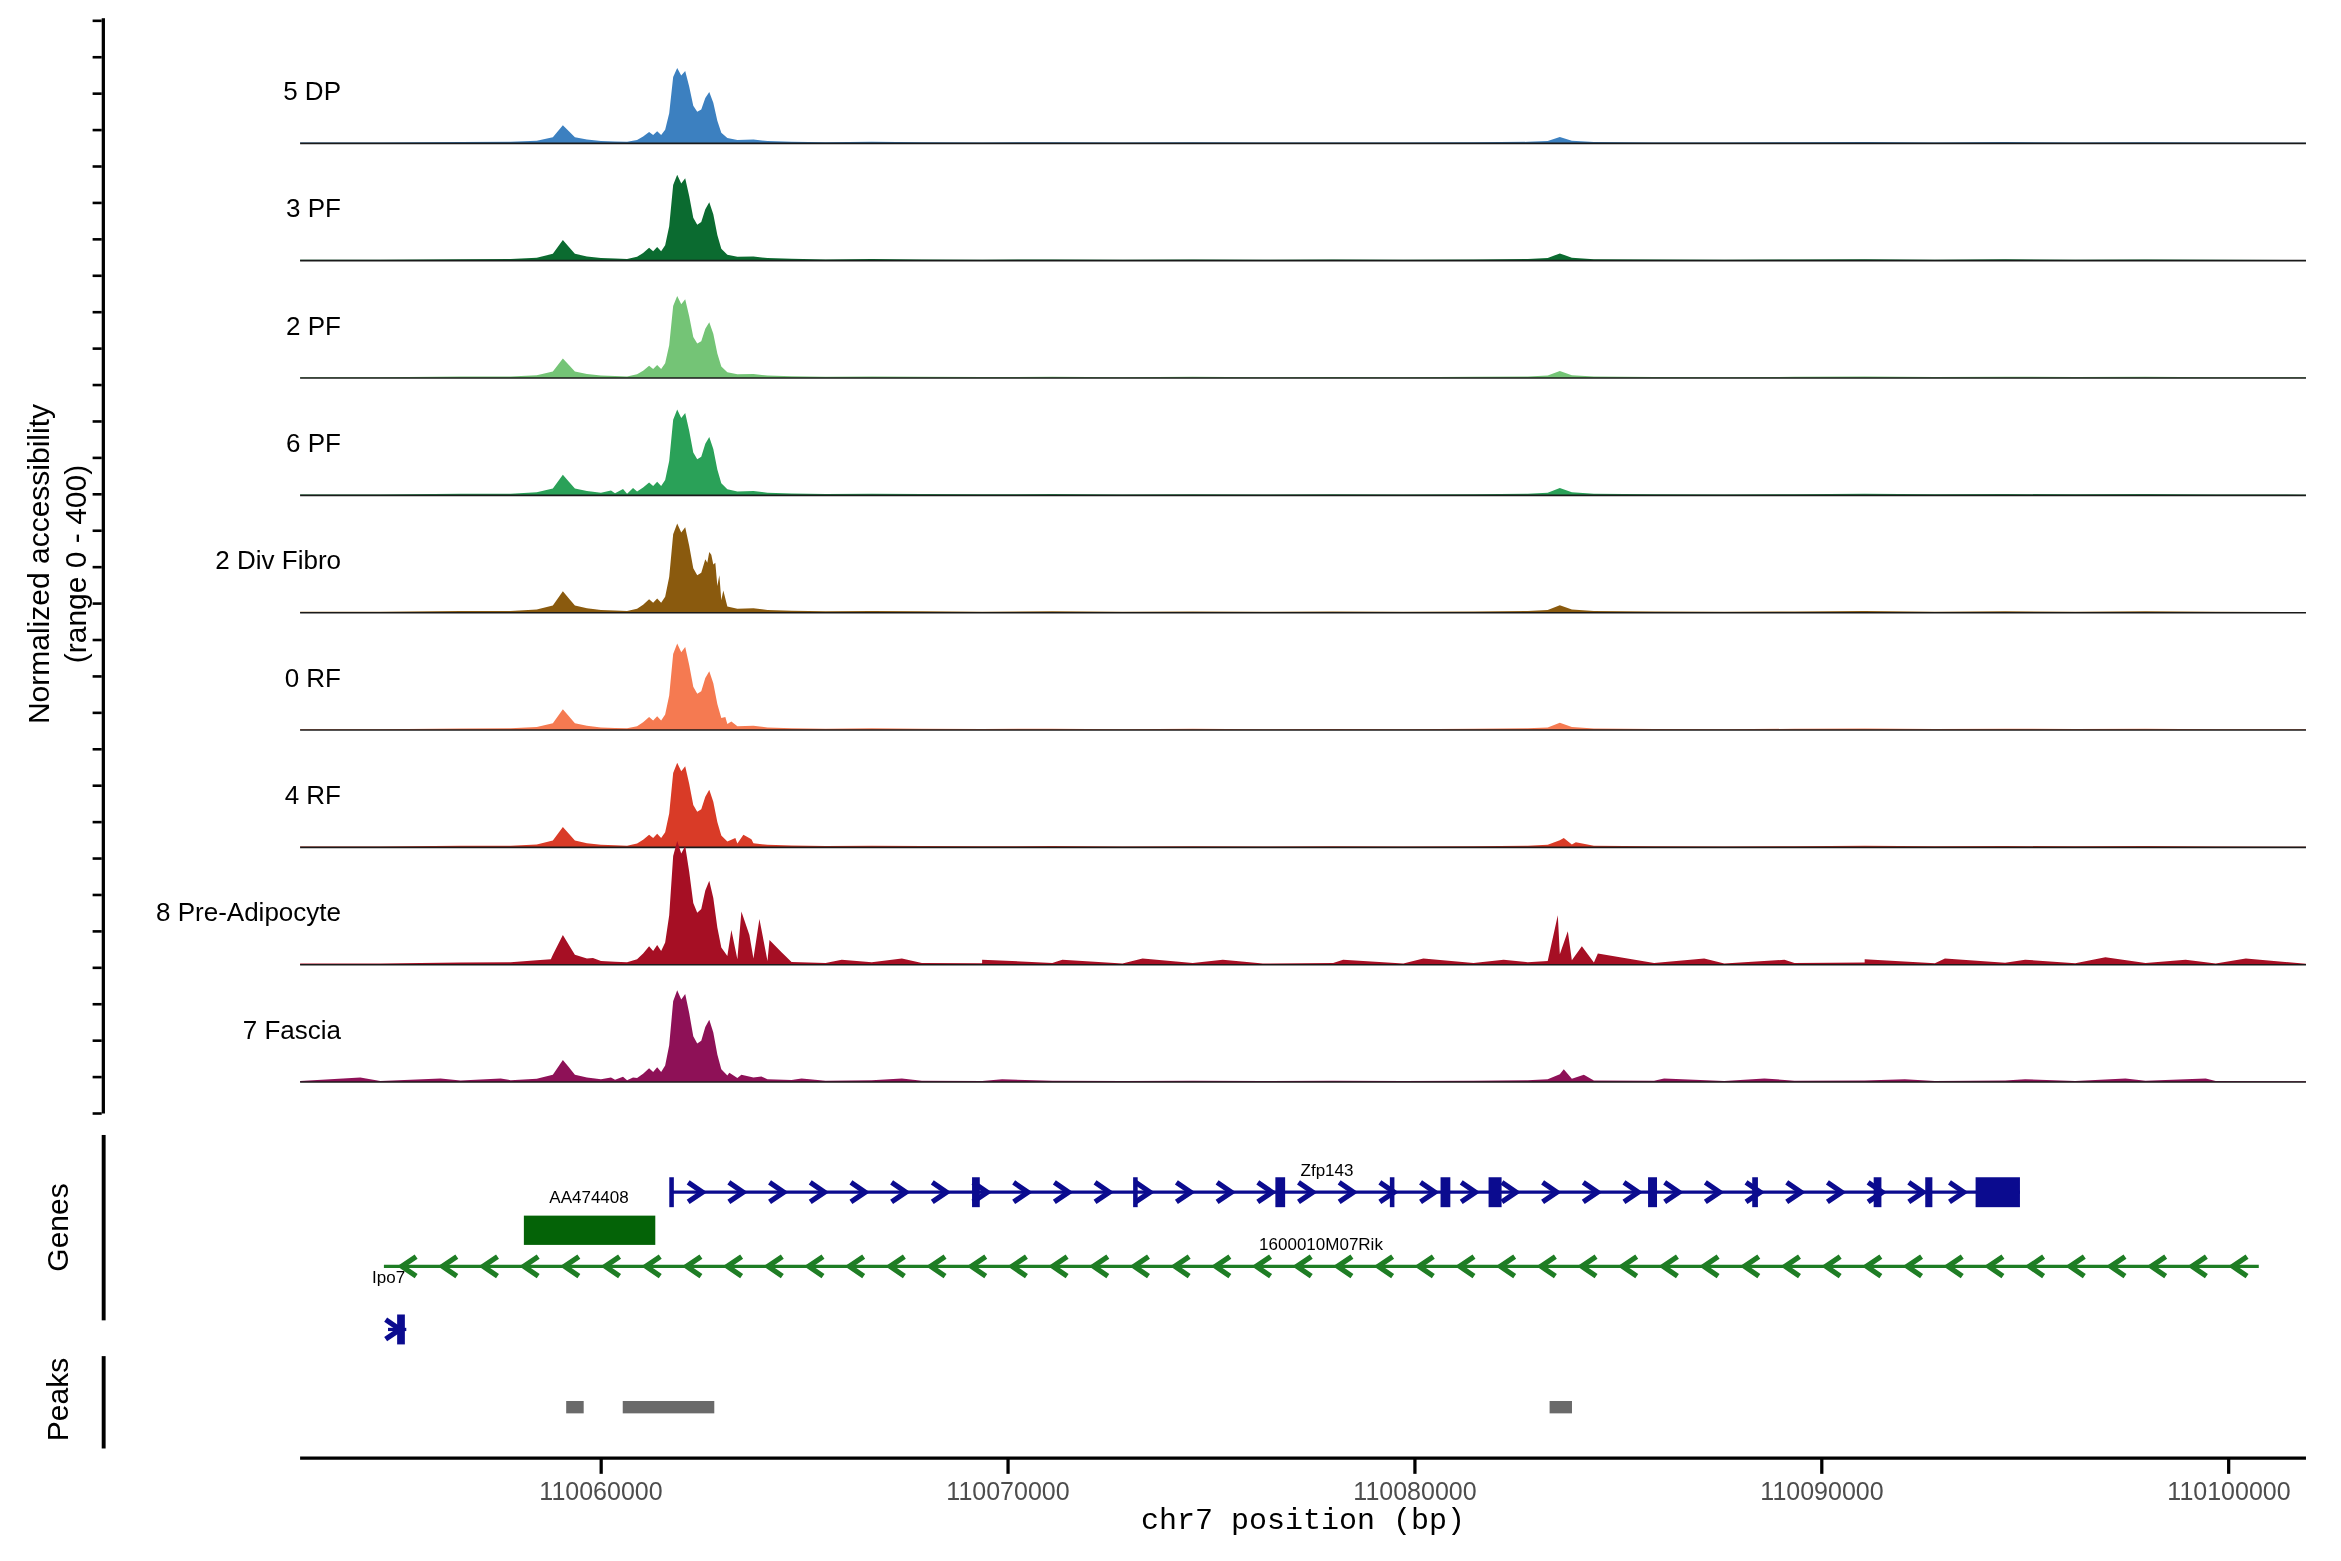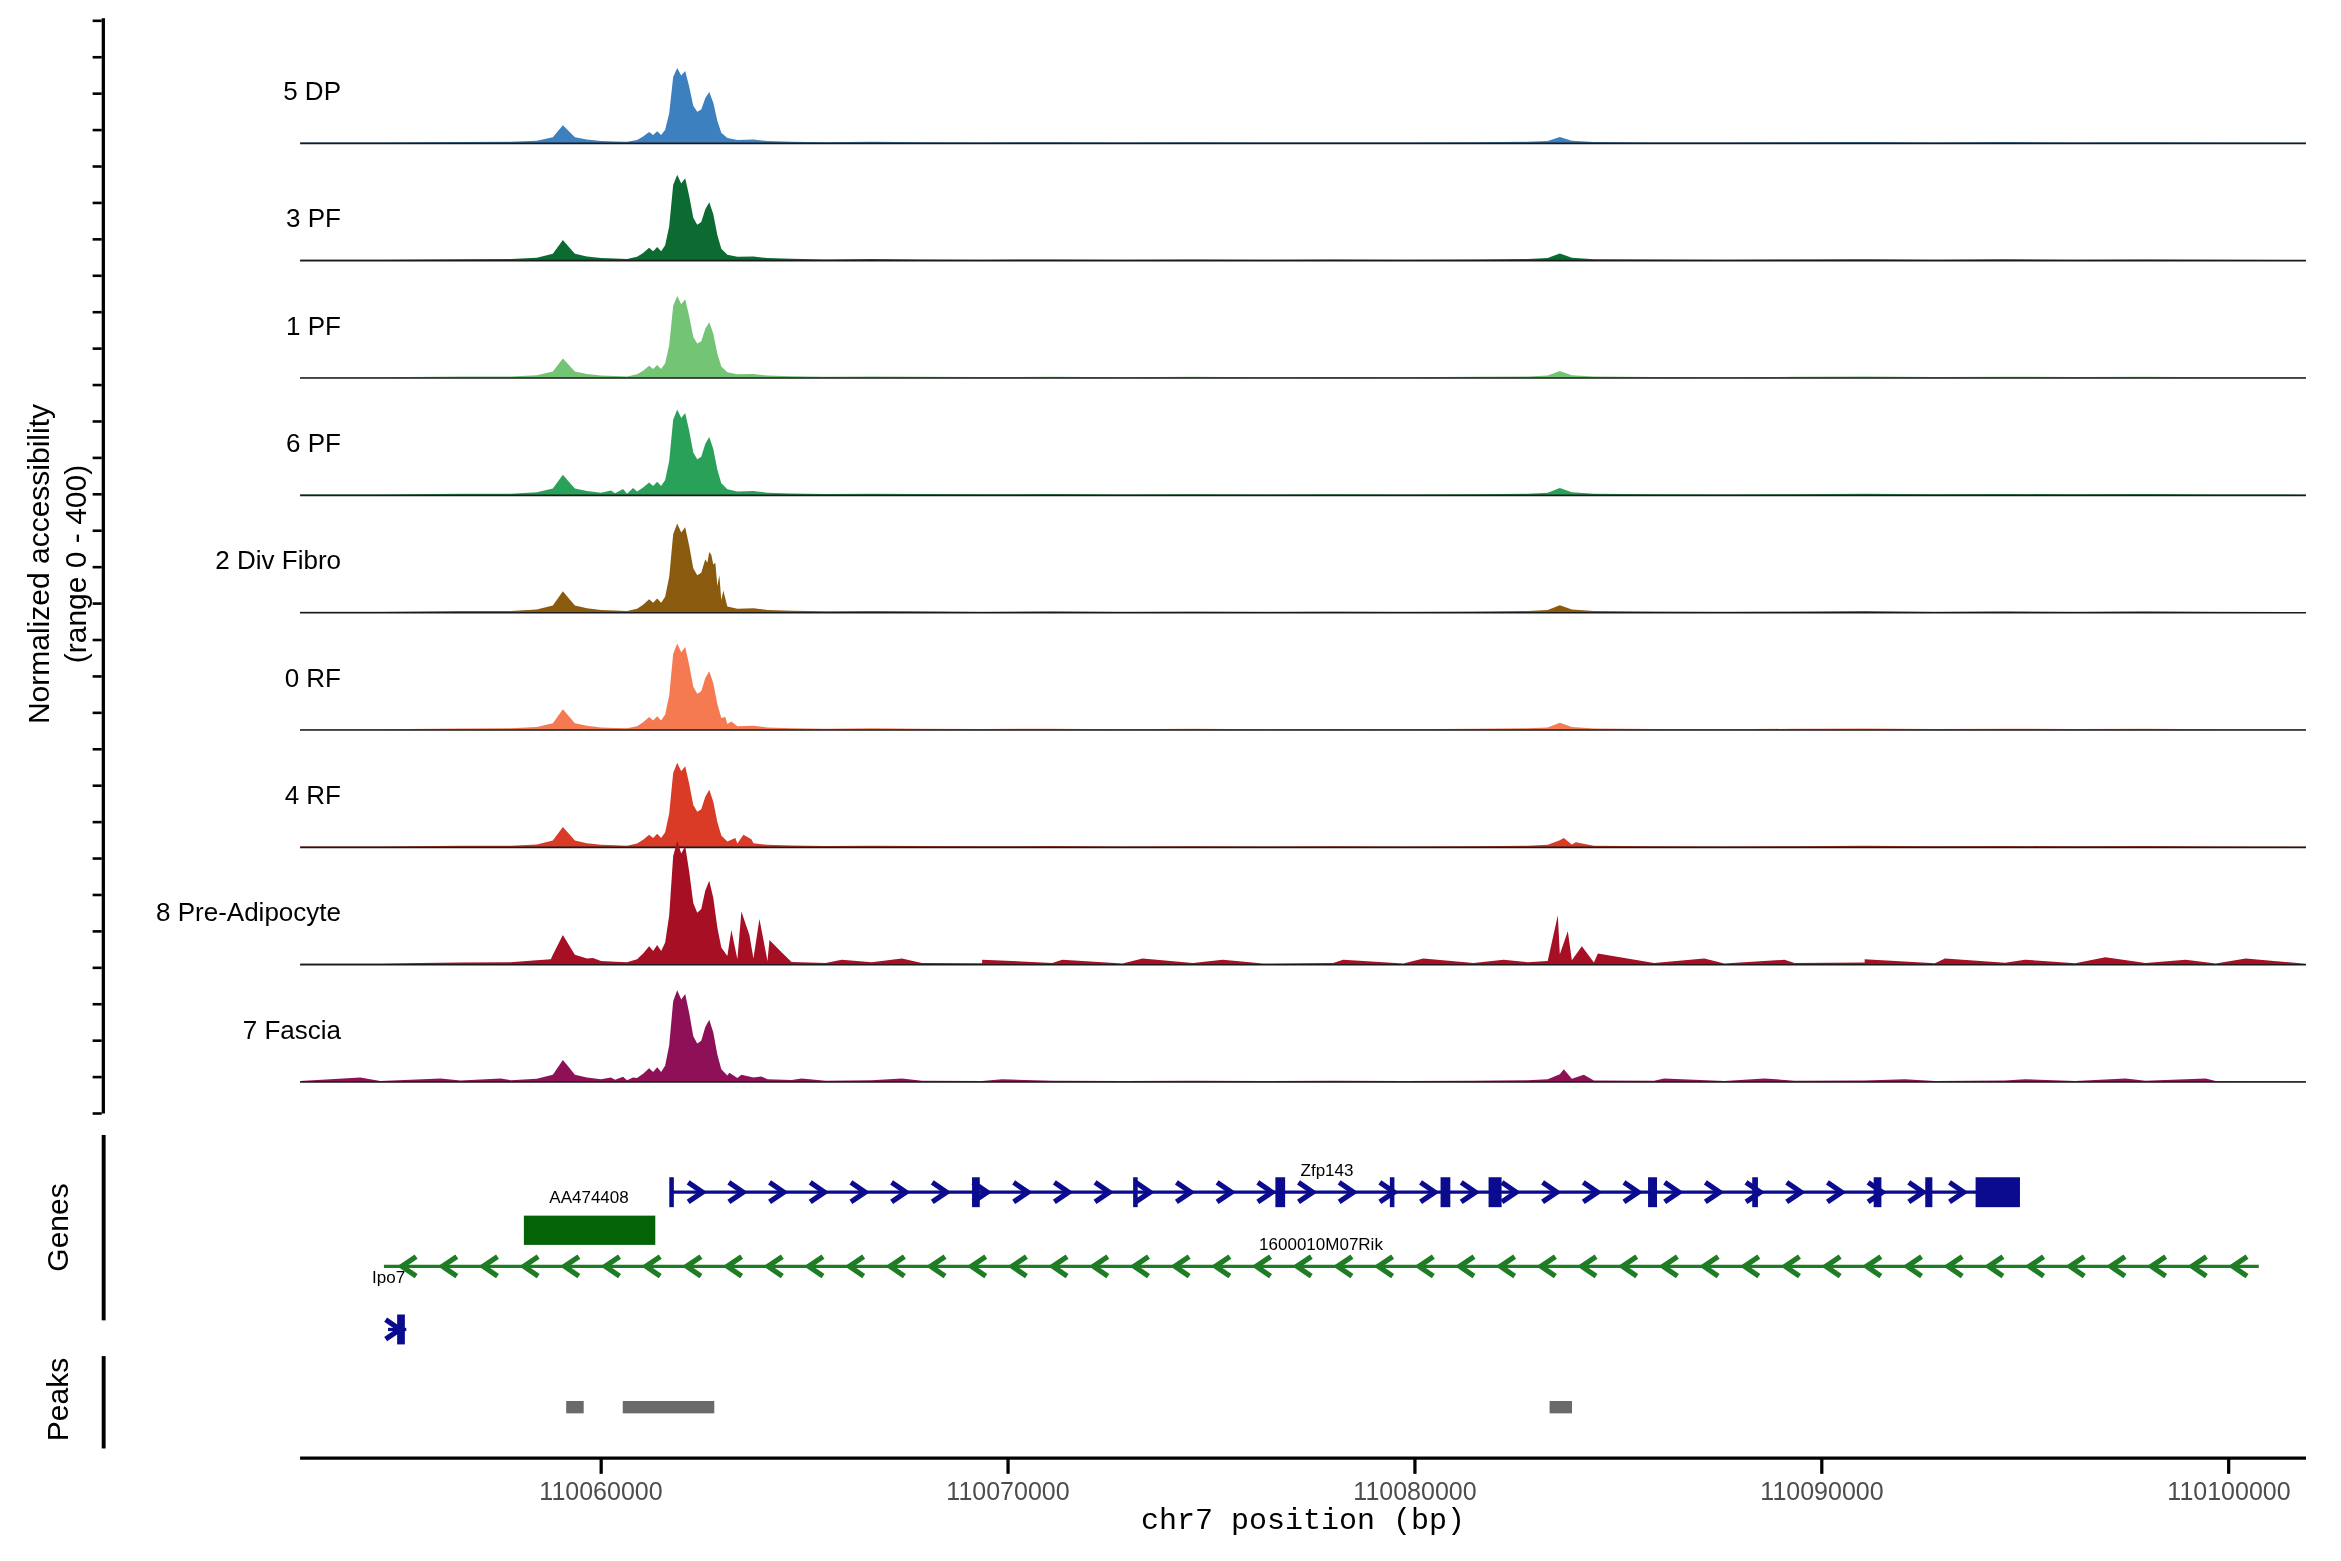--- a/index.html
+++ b/index.html
@@ -180,22 +180,22 @@
       <line x1="2800.5862068965516" y1="2242" x2="2800.5862068965516" y2="2266" stroke="#000" stroke-width="5"></line>
       <line x1="3426.1440162271806" y1="2242" x2="3426.1440162271806" y2="2266" stroke="#000" stroke-width="5"></line>
     </svg>
 
   <div class="rot ylab">
     <div>Normalized accessibility</div>
     <div>(range 0 - 400)</div>
   </div>
 
   <div class="tlab" style="top:77px">5 DP</div>
-  <div class="tlab" style="top:204px">3 PF</div>
-  <div class="tlab" style="top:312px">1 PF</div>
+  <div class="tlab" style="top:194px">3 PF</div>
+  <div class="tlab" style="top:312px">2 PF</div>
   <div class="tlab" style="top:429px">6 PF</div>
   <div class="tlab" style="top:546px">2 Div Fibro</div>
   <div class="tlab" style="top:664px">0 RF</div>
   <div class="tlab" style="top:781px">4 RF</div>
   <div class="tlab" style="top:898px">8 Pre-Adipocyte</div>
   <div class="tlab" style="top:1016px">7 Fascia</div>
 
   <div class="rot cap" style="left:-73px;top:1211px">Genes</div>
   <div class="rot cap" style="left:-73px;top:1383px">Peaks</div>
 

